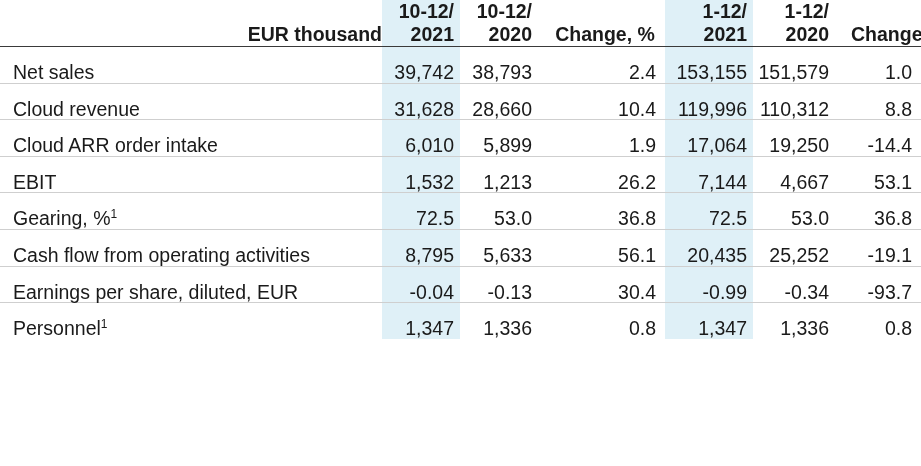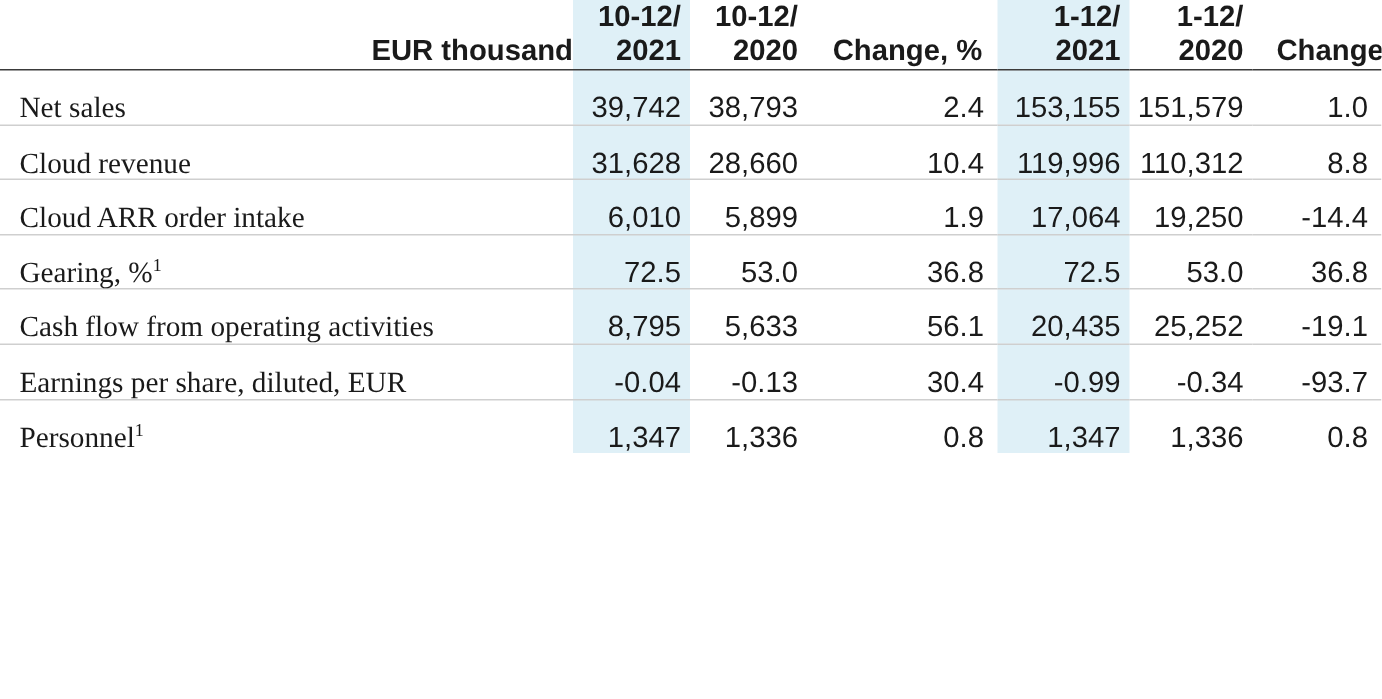--- a/index.html
+++ b/index.html
@@ -70,21 +70,20 @@
     line-height: 1.0;
     height: 35.6px;
     border-bottom: 1px solid #cfcfcf;
     padding-bottom: 2px;
   }
   .data-row:last-child td { border-bottom: none; }
   .cell-label {
     text-align: left;
     padding-left: 13px !important;
     white-space: nowrap;
-    font-family: Liberation Serif, serif;
   }
   .cell-num {
     text-align: right;
     padding-right: 6px !important;
     white-space: nowrap;
   }
   .cell-chg {
     text-align: right;
     padding-right: 9px !important;
     white-space: nowrap;
@@ -166,20 +165,29 @@
       <tr class="data-row">
         <td class="cell-label"><span>Cloud ARR order intake</span></td>
         <td class="cell-num hl">6,010</td>
         <td class="cell-num">5,899</td>
         <td class="cell-chg">1.9</td>
         <td class="cell-num hl">17,064</td>
         <td class="cell-num">19,250</td>
         <td class="cell-chg">-14.4</td>
       </tr>
       <tr class="data-row">
+        <td class="cell-label"><span>EBIT</span></td>
+        <td class="cell-num hl">1,532</td>
+        <td class="cell-num">1,213</td>
+        <td class="cell-chg">26.2</td>
+        <td class="cell-num hl">7,144</td>
+        <td class="cell-num">4,667</td>
+        <td class="cell-chg">53.1</td>
+      </tr>
+      <tr class="data-row">
         <td class="cell-label"><span>Gearing, %</span><sup>1</sup></td>
         <td class="cell-num hl">72.5</td>
         <td class="cell-num">53.0</td>
         <td class="cell-chg">36.8</td>
         <td class="cell-num hl">72.5</td>
         <td class="cell-num">53.0</td>
         <td class="cell-chg">36.8</td>
       </tr>
       <tr class="data-row">
         <td class="cell-label"><span>Cash flow from operating activities</span></td>

